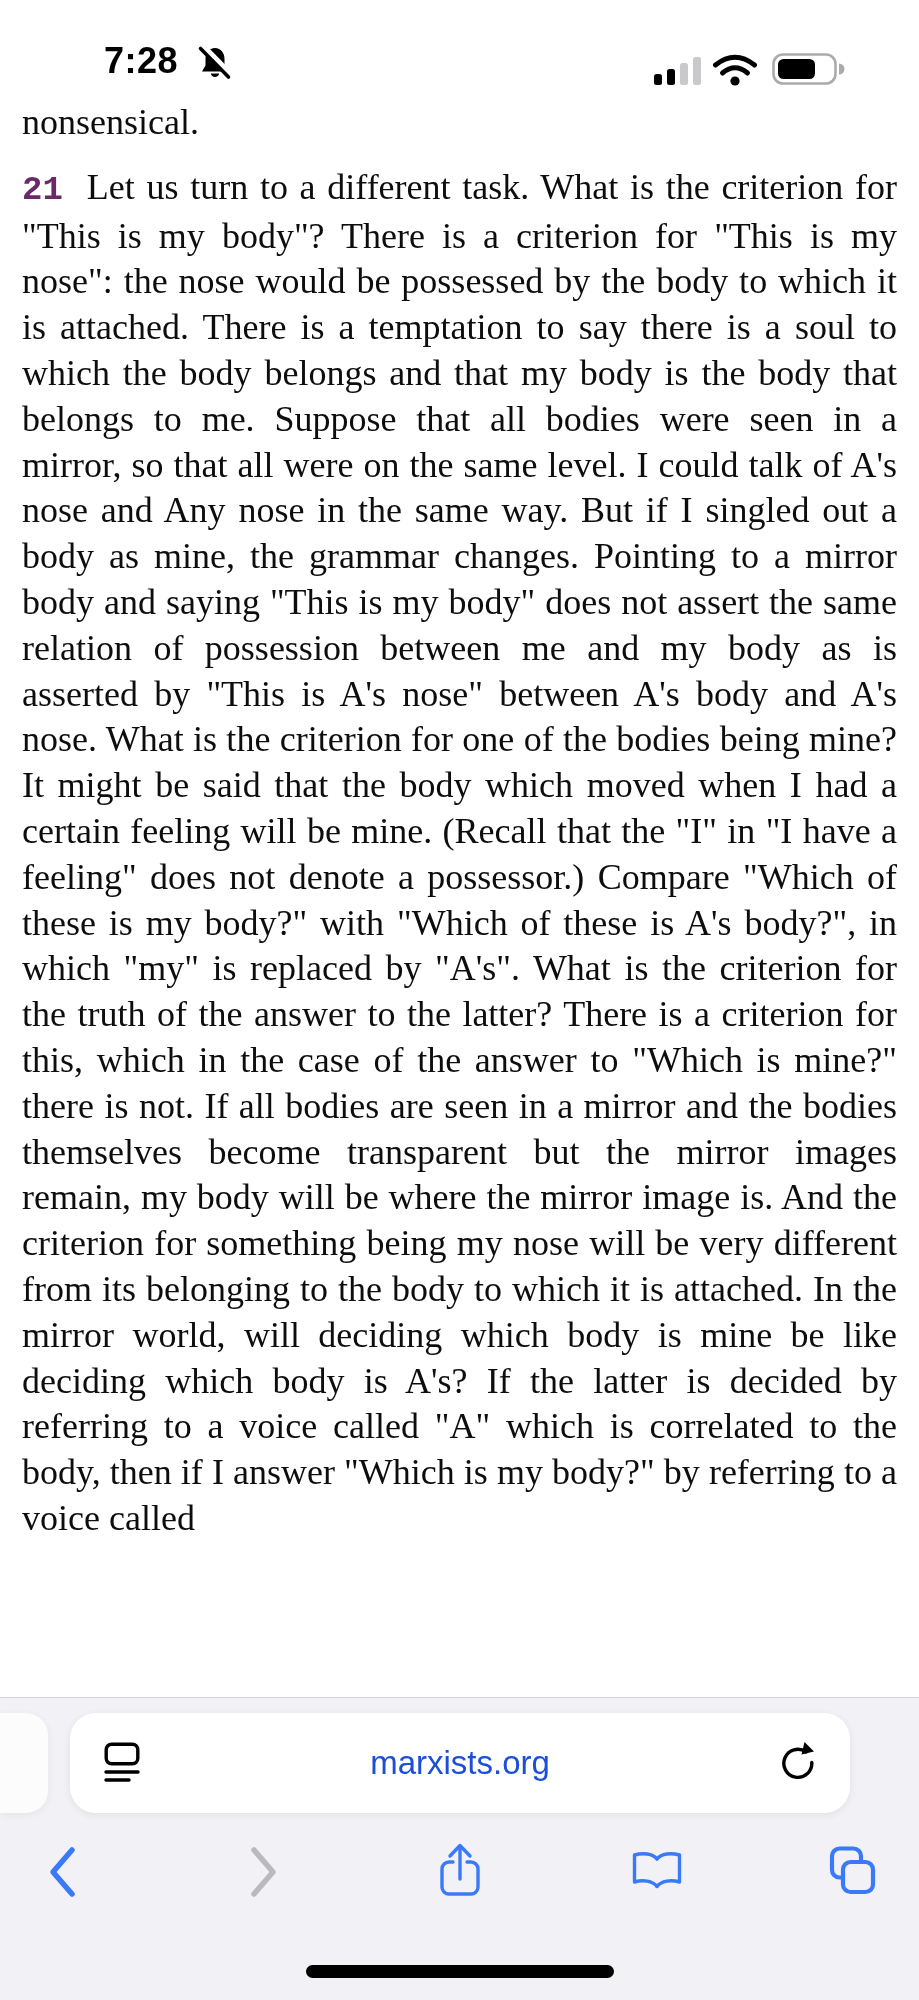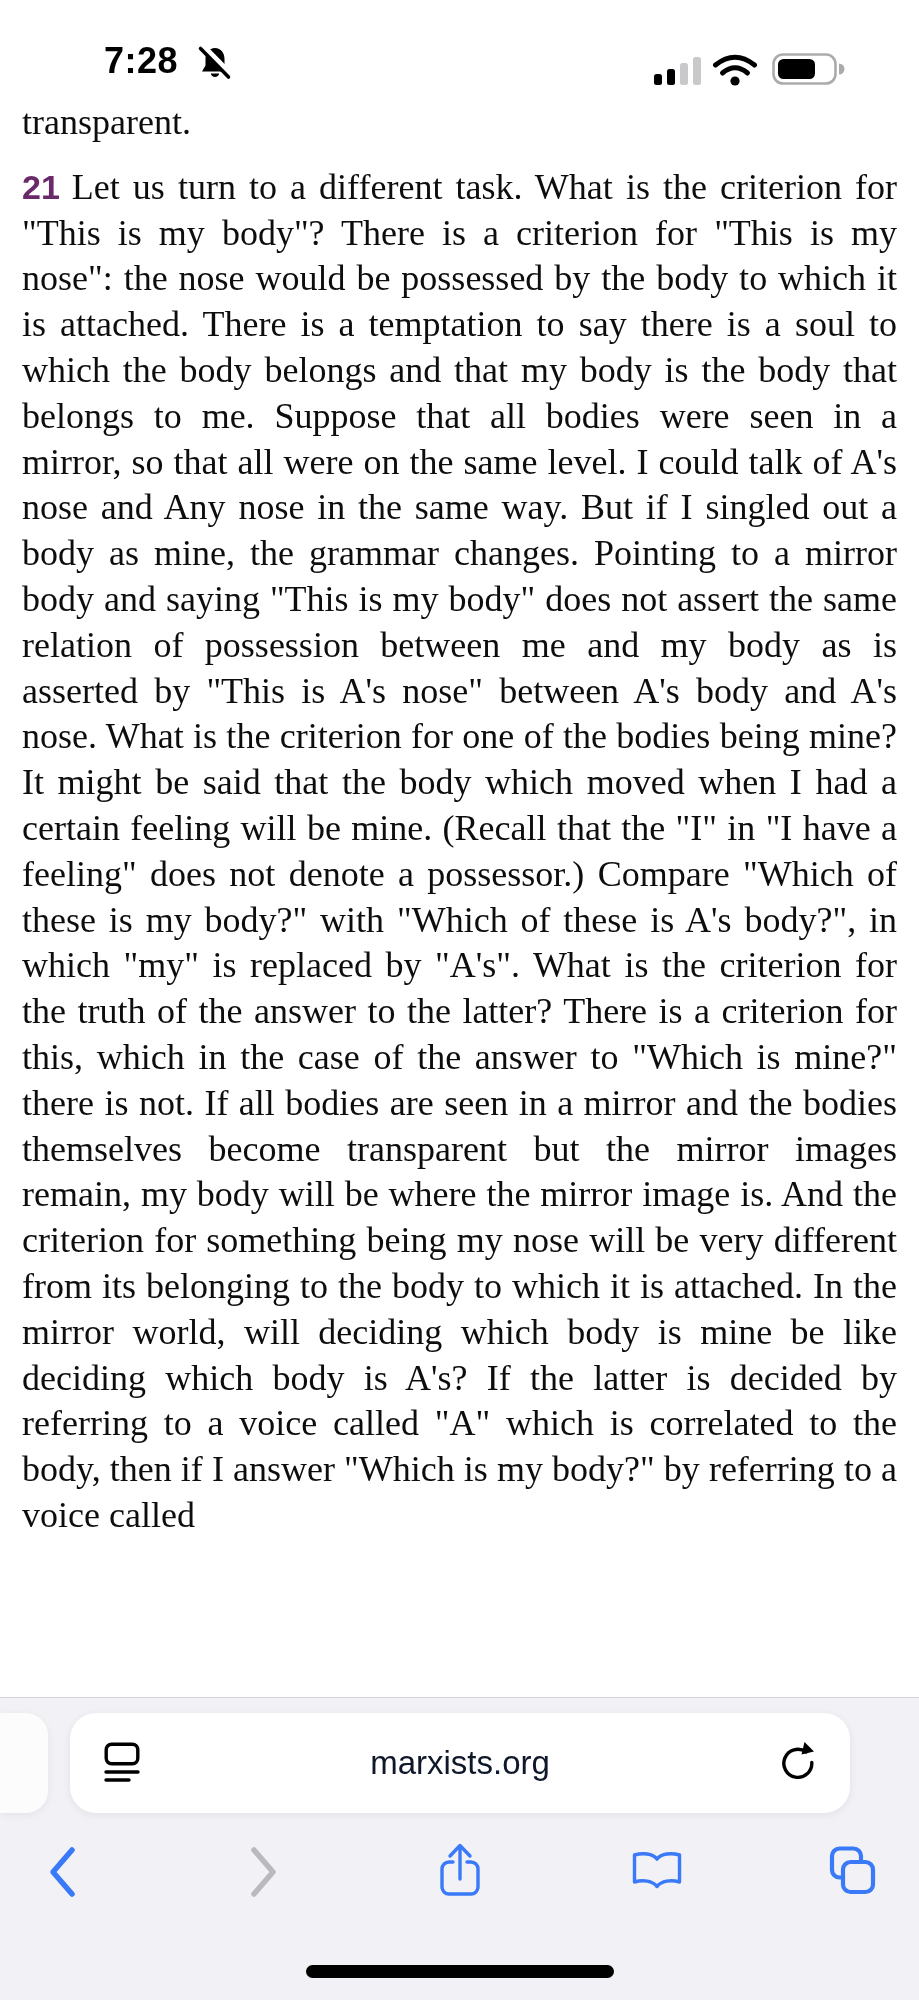--- a/index.html
+++ b/index.html
@@ -32,43 +32,43 @@
   .content{
     position:absolute;top:100px;left:22px;width:875px;height:1597px;
     overflow:hidden;
     font-family:"Liberation Serif",serif;
     font-size:36px;line-height:45.8px;
     text-align:justify;color:#0d0d0d;
   }
   .content p.prev{margin:0 0 0 0;}
   .content p.section{margin-top:19px;}
   .par-num{
-    font-family:Liberation Sans, sans-serif;
+    font-family:Liberation Mono, monospace;
     font-weight:700;font-size:34px;
     color:var(--section-number-purple);
-    margin-right:12px;
+    margin-right:24px;
   }
   
   .bottom-bar{
     position:absolute;left:0;top:1697px;width:919px;height:303px;
     background:var(--toolbar-bg);
     border-top:1px solid rgba(0,0,0,0.12);
   }
   .tab-sliver{
     position:absolute;left:0;top:15px;width:48px;height:100px;
     background:#fcfcfd;border-radius:0 22px 22px 0;
     box-shadow:0 2px 8px rgba(0,0,0,0.06);
   }
   .address-bar{
     position:absolute;left:70px;top:15px;width:780px;height:100px;
     background:#ffffff;border-radius:26px;
     box-shadow:0 2px 9px rgba(0,0,0,0.07);
     display:flex;align-items:center;justify-content:center;
   }
-  .address-url{font-size:33px;color:#0f172a;}
+  .address-url{font-size:33px;color:#1d4ed8;}
   .page-menu-btn{position:absolute;left:34px;top:29px;width:36px;height:42px;border:none;background:transparent;padding:0;cursor:pointer;}
   .reload-btn{position:absolute;right:30px;top:26px;width:44px;height:48px;border:none;background:transparent;padding:0;cursor:pointer;}
   .tool-btn{position:absolute;border:none;background:transparent;padding:0;cursor:pointer;}
   .btn-back{left:45px;top:148px;width:34px;height:52px;color:var(--accent-blue);}
   .btn-forward{left:247px;top:148px;width:34px;height:52px;color:var(--disabled-gray);}
   .btn-share{left:437px;top:143px;width:46px;height:60px;color:var(--accent-blue);}
   .btn-bookmarks{left:630px;top:152px;width:54px;height:44px;color:var(--accent-blue);}
   .btn-tabs{left:826px;top:147px;width:52px;height:52px;color:var(--accent-blue);}
   .home-indicator{
     position:absolute;left:50%;transform:translateX(-50%);
@@ -107,21 +107,21 @@
   <span class="battery-icon">
     <svg viewBox="0 0 74 32">
       <rect x="1.5" y="1.5" width="62" height="29" rx="9.5" fill="none" stroke="rgba(0,0,0,0.33)" stroke-width="2.6"></rect>
       <rect x="6" y="6" width="37" height="20" rx="5.5" fill="#000"></rect>
       <path d="M67 10.5 a5.5 5.5 0 0 1 0 11 Z" fill="rgba(0,0,0,0.33)"></path>
     </svg>
   </span>
 </div>
 
 <div class="content">
-  <p class="prev">transparent.</p>
+  <p class="prev">nonsensical.</p>
   <p class="section"><span class="par-num">21</span><span>Let us turn to a different task. What is the criterion for "This is my body"? There is a criterion for "This is my nose": the nose would be possessed by the body to which it is attached. There is a temptation to say there is a soul to which the body belongs and that my body is the body that belongs to me. Suppose that all bodies were seen in a mirror, so that all were on the same level. I could talk of A's nose and Any nose in the same way. But if I singled out a body as mine, the grammar changes. Pointing to a mirror body and saying "This is my body" does not assert the same relation of possession between me and my body as is asserted by "This is A's nose" between A's body and A's nose. What is the criterion for one of the bodies being mine? It might be said that the body which moved when I had a certain feeling will be mine. (Recall that the "I" in "I have a feeling" does not denote a possessor.) Compare "Which of these is my body?" with "Which of these is A's body?", in which "my" is replaced by "A's". What is the criterion for the truth of the answer to the latter? There is a criterion for this, which in the case of the answer to "Which is mine?" there is not. If all bodies are seen in a mirror and the bodies themselves become transparent but the mirror images remain, my body will be where the mirror image is. And the criterion for something being my nose will be very different from its belonging to the body to which it is attached. In the mirror world, will deciding which body is mine be like deciding which body is A's? If the latter is decided by referring to a voice called "A" which is correlated to the body, then if I answer "Which is my body?" by referring to a voice called</span></p>
 </div>
 
 <div class="bottom-bar">
 
   <div class="tab-sliver"></div>
 
   <div class="address-bar">
     <button class="page-menu-btn" aria-label="page menu">
       <svg viewBox="0 0 36 42">

